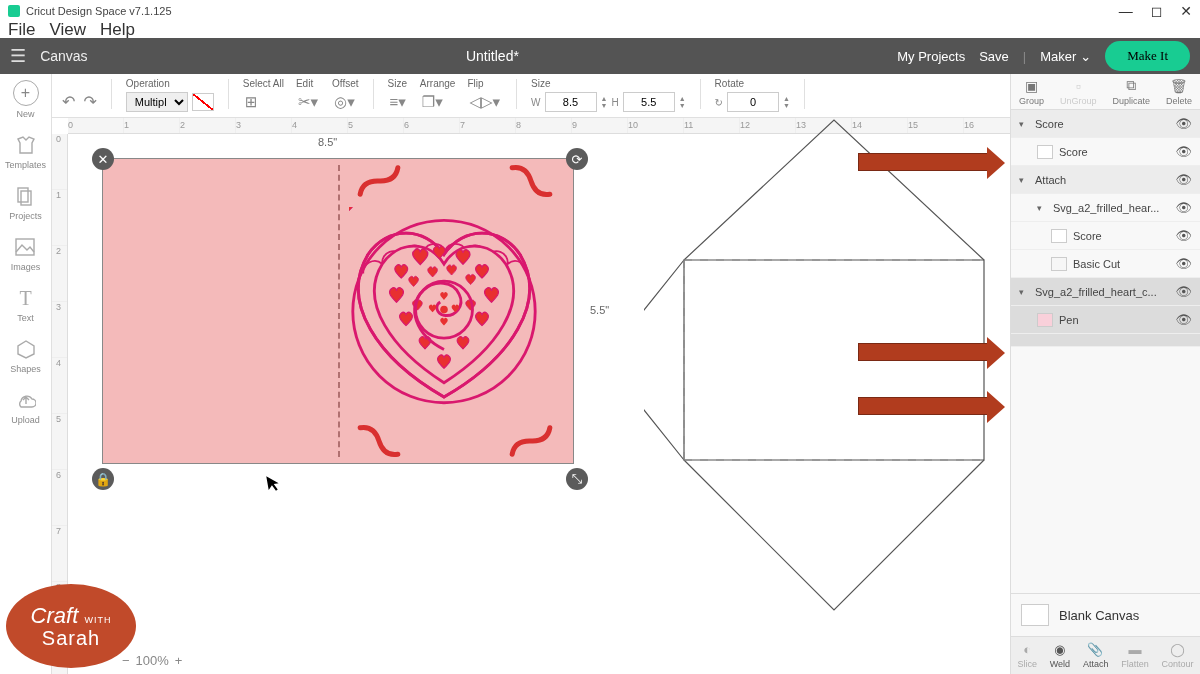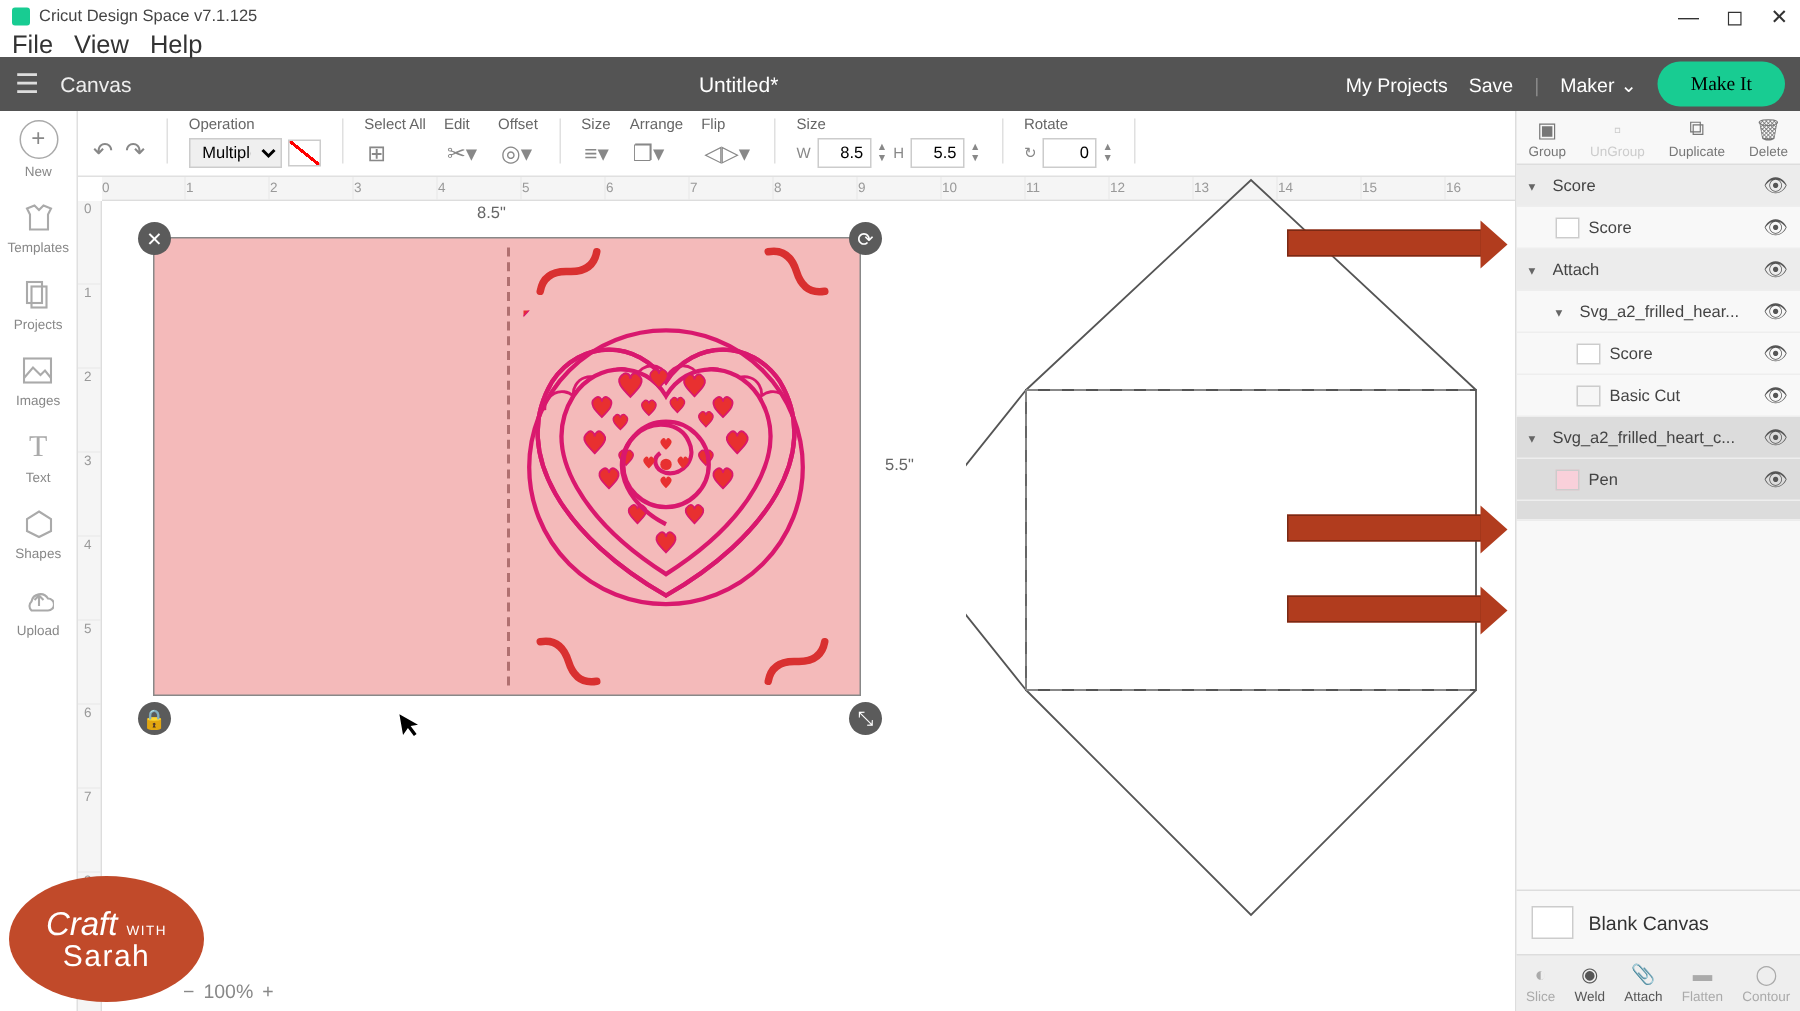--- a/index.html
+++ b/index.html
@@ -33,21 +33,21 @@
 .leftrail .icon-circle { width: 26px; height: 26px; border: 1.5px solid #aaa; border-radius: 50%; display: flex; align-items: center; justify-content: center; font-size: 16px; color: #888;}
 .leftrail .icon-plain { width: 24px; height: 24px; display: flex; align-items: center; justify-content: center; font-size: 18px; color: #aaa;}
 
 
 .workarea { flex: 1; display: flex; flex-direction: column; position: relative; }
 .propbar { height: 44px; border-bottom: 1px solid #e0e0e0; display: flex; align-items: flex-end; padding: 0 10px 4px 10px; gap: 12px; font-size: 10px; color: #666; background:#fff;}
 .propbar .grp { display: flex; flex-direction: column; gap: 2px; }
 .propbar .grp .controls { display: flex; align-items: center; gap: 4px; height: 22px;}
 .propbar .undo-redo { display: flex; gap: 8px; font-size: 16px; color: #888; padding-bottom: 2px;}
 .propbar select, .propbar input { height: 20px; border: 1px solid #ccc; padding: 0 4px; font-size: 11px; }
-.propbar input { width: 36px; text-align: right; }
+.propbar input { width: 52px; text-align: center; }
 .propbar .op-select { width: 62px; }
 .propbar .swatch-slash { width: 22px; height: 18px; border: 1px solid #ccc; background: linear-gradient(to top right, transparent 46%, red 46%, red 54%, transparent 54%); }
 .propbar .tool-ico { font-size: 15px; color: #888; cursor: pointer; padding: 0 2px;}
 .propbar .sep { width: 1px; height: 30px; background: #e0e0e0; align-self: center; margin: 0 2px;}
 .propbar .wh-label { font-size: 10px; color:#888;}
 .propbar .stepper { display:flex; flex-direction:column; font-size:7px; line-height:7px; color:#888;}
 
 
 .canvas-wrap { flex: 1; position: relative; background: #fff; overflow: hidden; }
 .ruler-h { position: absolute; top: 0; left: 16px; right: 0; height: 16px; background: repeating-linear-gradient(to right, #f5f5f5 0, #f5f5f5 55px, #eee 55px, #eee 56px); border-bottom: 1px solid #ddd; font-size: 9px; color: #999; }

